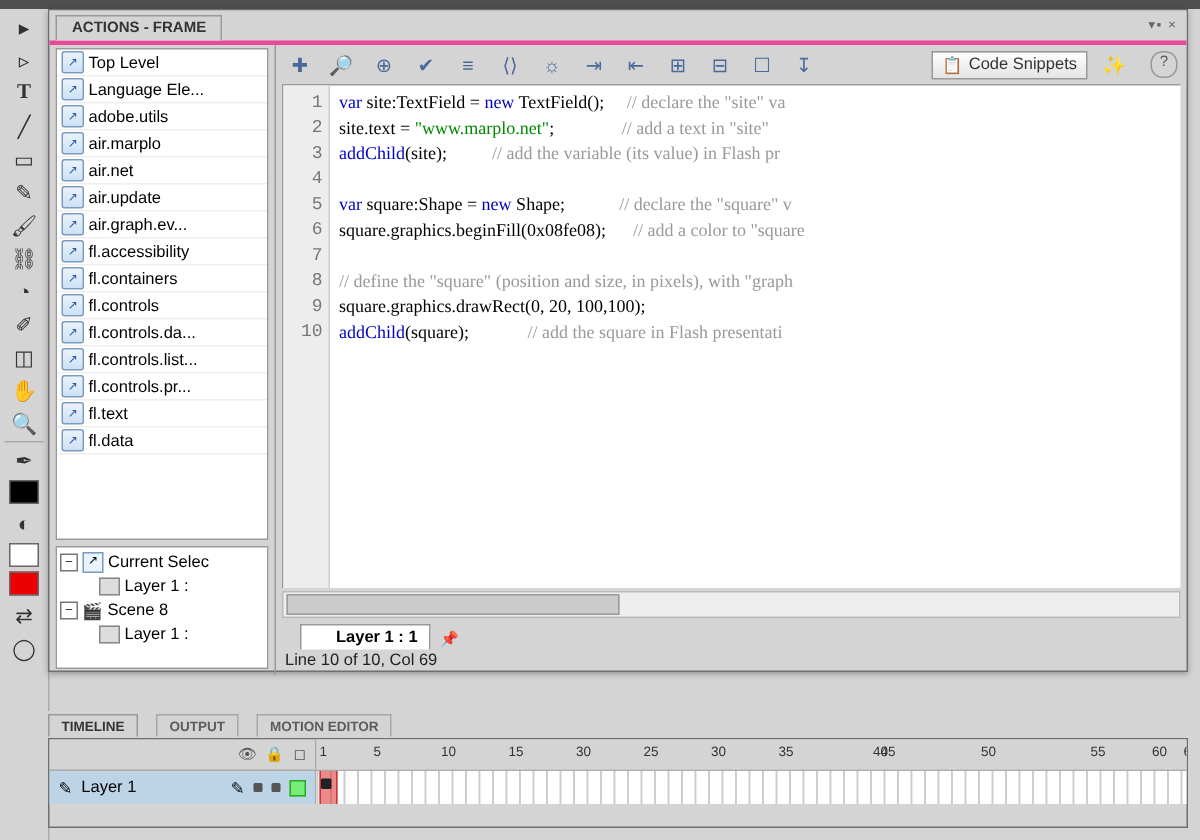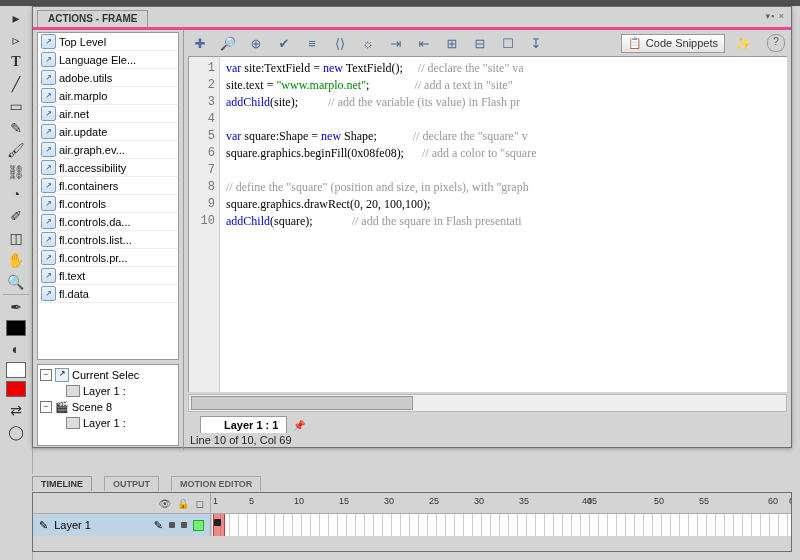--- a/index.html
+++ b/index.html
@@ -264,21 +264,21 @@
         <span class="rnum" style="left:38px">5</span>
         <span class="rnum" style="left:83px">10</span>
         <span class="rnum" style="left:128px">15</span>
         <span class="rnum" style="left:173px">30</span>
         <span class="rnum" style="left:218px">25</span>
         <span class="rnum" style="left:263px">30</span>
         <span class="rnum" style="left:308px">35</span>
         <span class="rnum" style="left:371px">40</span>
         <span class="rnum" style="left:376px">45</span>
         <span class="rnum" style="left:443px">50</span>
-        <span class="rnum" style="left:488px">55</span>
+        <span class="rnum" style="left:516px">55</span>
         <span class="rnum" style="left:557px">60</span>
         <span class="rnum" style="left:578px">65</span>
       </div>
     </div>
     <div class="trk-row">
       <div class="layer-lab">
         <span>✎</span>
         <span>Layer 1</span>
         <span style="margin-left:auto" class="i">✎</span>
         <span class="dot"></span>

